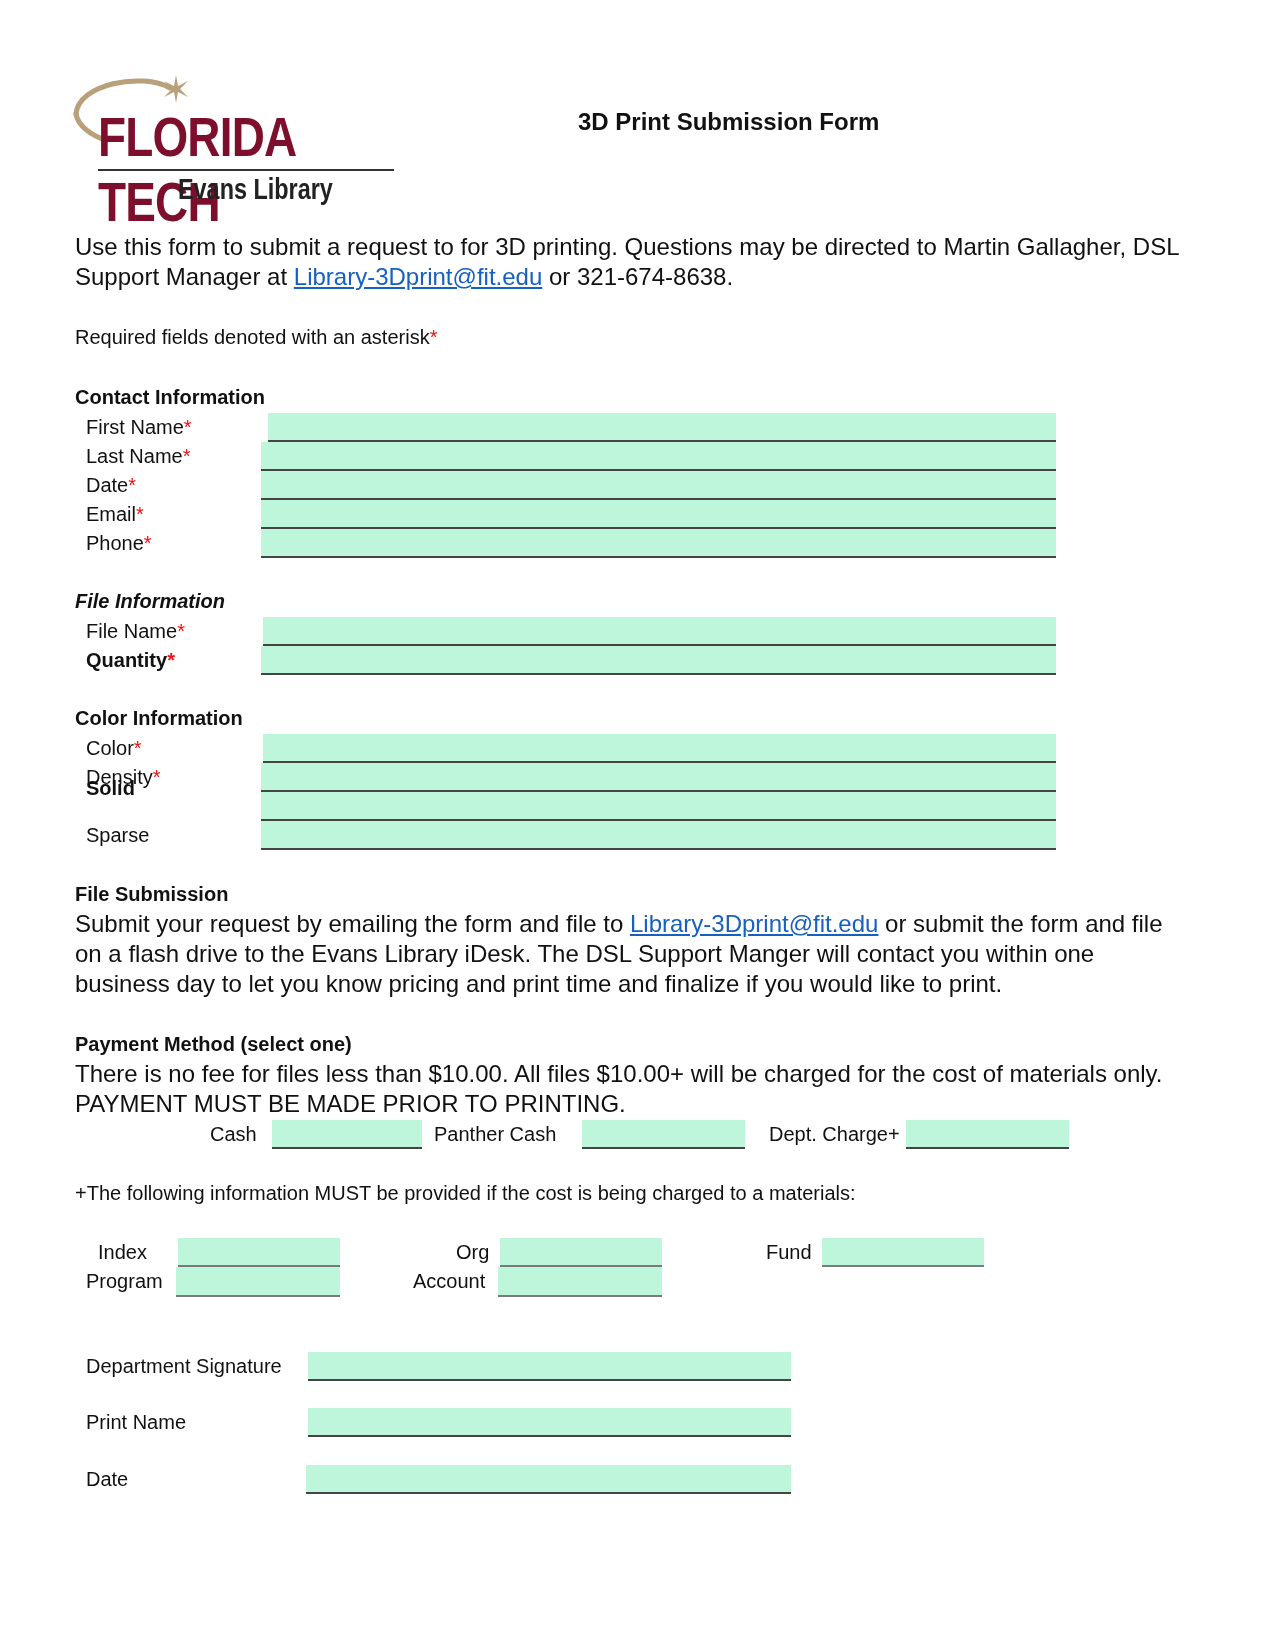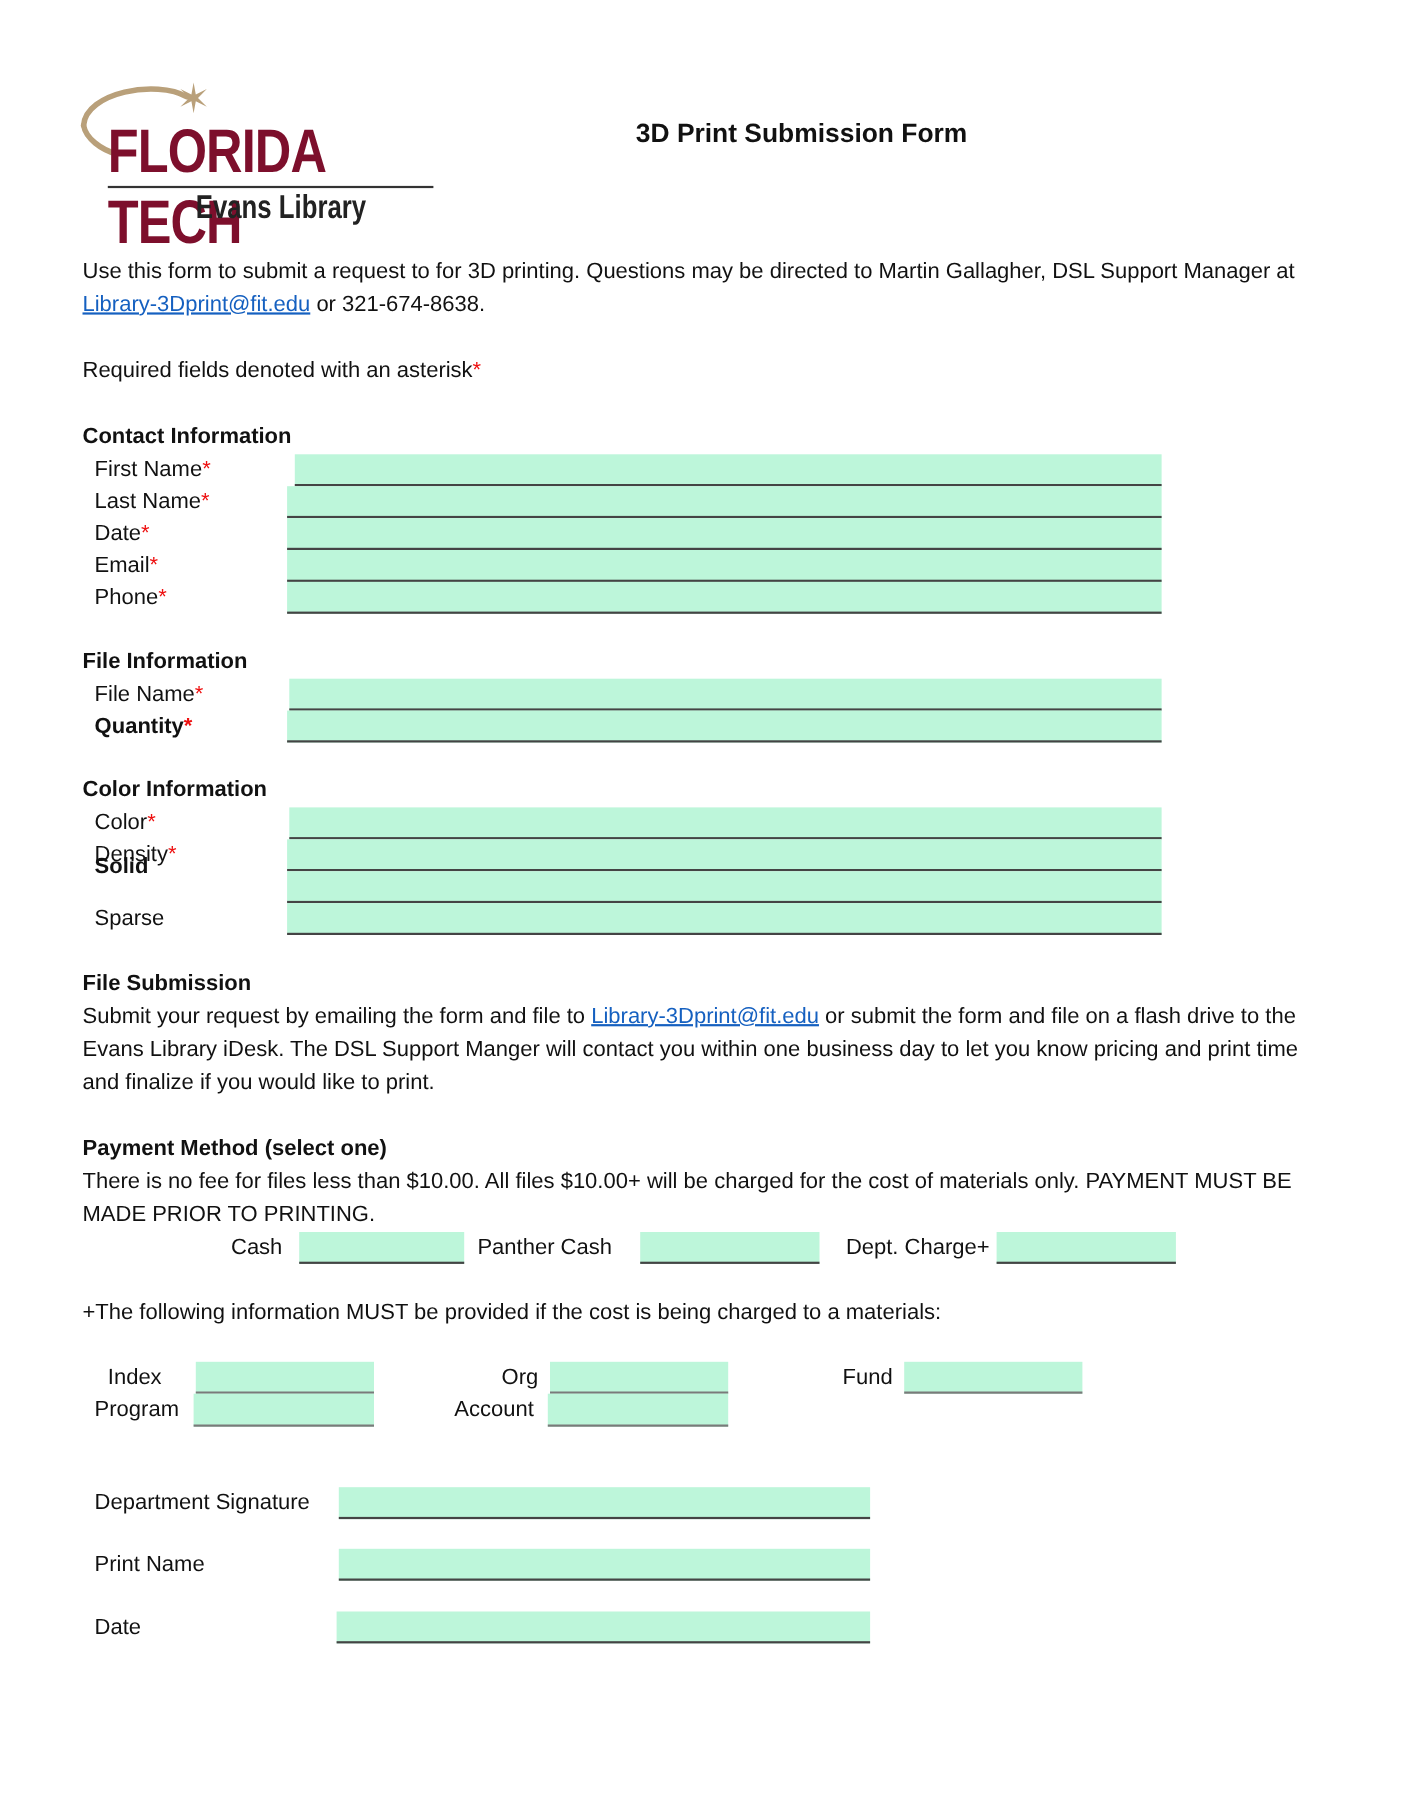--- a/index.html
+++ b/index.html
@@ -9,21 +9,21 @@
   .txt { font-size:20px; line-height:30px; white-space:nowrap; }
   .bold { font-weight:bold; }
   .req { color:#ee1111; }
   a.link { color:#1560c0; text-decoration:underline; }
   .field { position:absolute; background:#bdf6da; border-bottom:2px solid #444; box-sizing:border-box; }
   .field.grey { border-bottom-color:#7a7a7a; }
   .logo-title { font-family:"Liberation Sans", sans-serif; font-weight:bold; color:#7d0f2c;
                 font-size:56px; letter-spacing:-1px; transform:scaleX(0.82); transform-origin:left top; }
   .logo-sub { font-family:"Liberation Sans", sans-serif; font-weight:bold; color:#222;
               font-size:30px; transform:scaleX(0.78); transform-origin:left top; }
-  .para { font-size:20px; line-height:30px; width:1120px; white-space:normal; }
+  .para { font-size:24px; line-height:30px; width:1120px; white-space:normal; }
 </style>
 </head>
 <body>
 
 <div class="abs" style="left:72px; top:70px; width:340px; height:140px;">
   <svg class="abs" style="left:0; top:0;" width="120" height="80" viewBox="0 0 120 80">
     <path d="M4 44 C 6 14, 70 2, 98 18" stroke="#b9a07a" stroke-width="5" fill="none" stroke-linecap="round"></path>
     <path d="M4 44 C 6 56, 20 66, 34 70" stroke="#b9a07a" stroke-width="5" fill="none" stroke-linecap="round"></path>
     <g transform="translate(104,19)" fill="#b9a07a">
       <polygon points="0,-14 2,-3 12,-8 4,0 12,8 2,3 0,14 -2,3 -12,8 -4,0 -12,-8 -2,-3"></polygon>
@@ -51,21 +51,21 @@
     <div class="abs txt" style="left: 86px; top: 441px;"><span>Last Name</span><span class="req">*</span></div>
     <div class="field" style="left: 261px; top: 442px; width: 795px; height: 29px;"></div>
     <div class="abs txt" style="left: 86px; top: 470px;"><span>Date</span><span class="req">*</span></div>
     <div class="field" style="left: 261px; top: 471px; width: 795px; height: 29px;"></div>
     <div class="abs txt" style="left: 86px; top: 499px;"><span>Email</span><span class="req">*</span></div>
     <div class="field" style="left: 261px; top: 500px; width: 795px; height: 29px;"></div>
     <div class="abs txt" style="left: 86px; top: 528px;"><span>Phone</span><span class="req">*</span></div>
     <div class="field" style="left: 261px; top: 529px; width: 795px; height: 29px;"></div>
   </div>
 
-<div class="abs txt bold" style="left:75px; top:586px;">File Information</div>
+<div class="abs txt bold" style="left:75px; top:586px;font-style:italic;">File Information</div>
 <div id="file-rows">
     <div class="abs txt" style="left: 86px; top: 616px;"><span>File Name</span><span class="req">*</span></div>
     <div class="field" style="left: 263px; top: 617px; width: 793px; height: 29px;"></div>
     <div class="abs txt" style="left: 86px; top: 645px; font-weight: bold;"><span>Quantity</span><span class="req">*</span></div>
     <div class="field" style="left: 261px; top: 646px; width: 795px; height: 29px;"></div>
   </div>
 
 <div class="abs txt bold" style="left:75px; top:703px;">Color Information</div>
 <div id="color-rows">
     <div class="abs txt" style="left: 86px; top: 733px;"><span>Color</span><span class="req">*</span></div>

